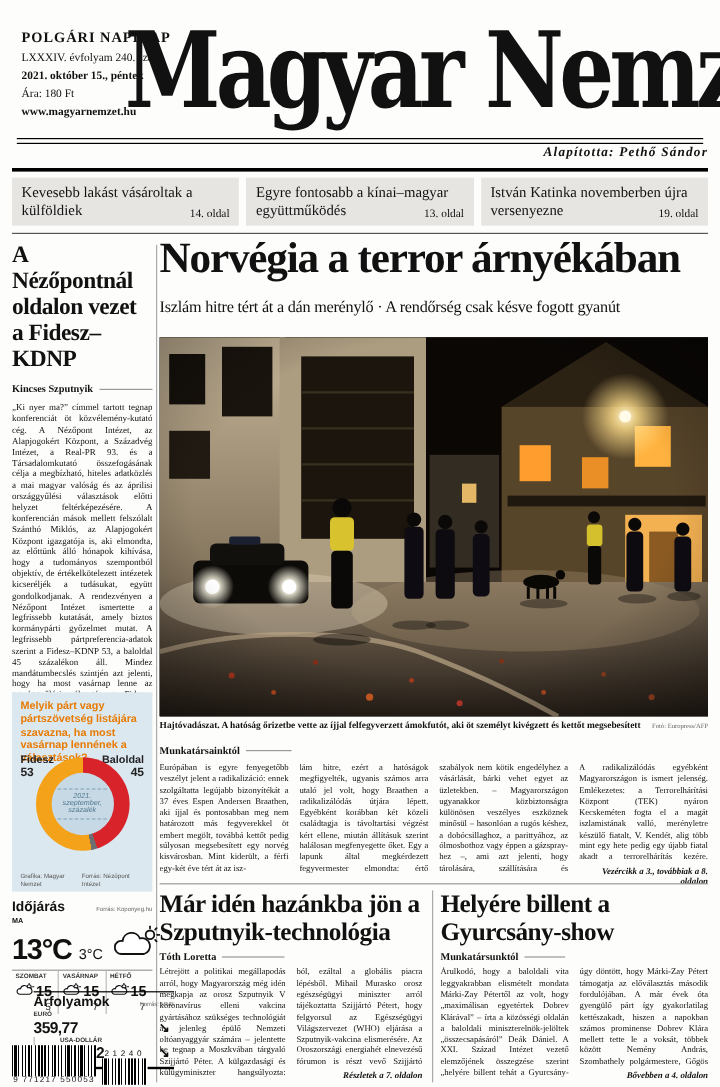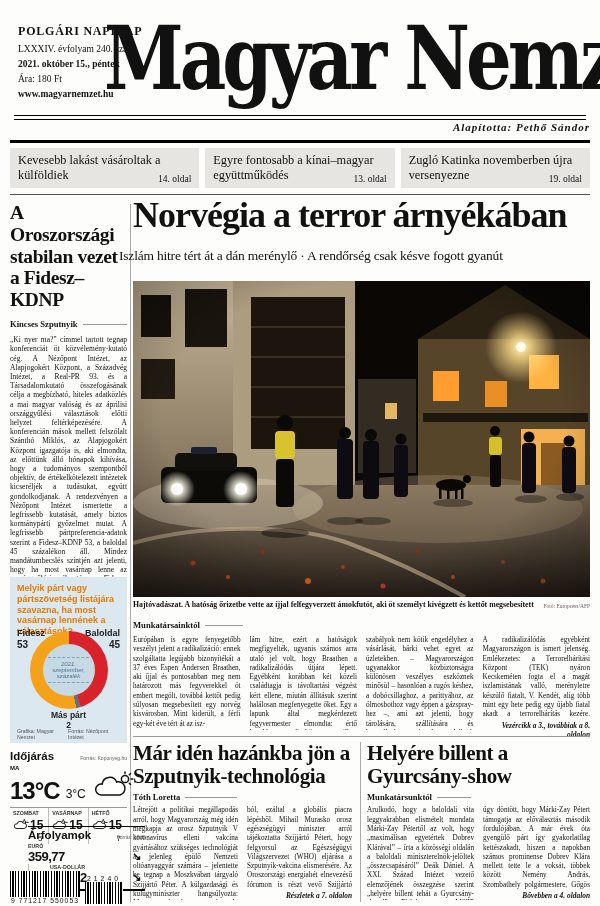--- a/index.html
+++ b/index.html
@@ -108,21 +108,21 @@
       #000 0 1px,#fff 1px 2px,#000 2px 4px,#fff 4px 5px,#000 5px 6px,#fff 6px 8px,
       #000 8px 9px,#fff 9px 11px); }
   .bc-num { font-size:6.8px; letter-spacing:1px; text-align:center; }
   .bc-addon { width:38px; }
   .bc-addon .bc-bars { height:22px; }
   .bc-addon .bc-num { letter-spacing:3px; }
 
   
   .lead-headline { left:133px; top:197px; width:457px; font-size:36px; font-weight:bold;
     letter-spacing:-1px; line-height:1; white-space:nowrap; }
-  .lead-subhead { left:119px; top:248px; width:457px; font-size:13.5px; letter-spacing:-.2px; }
+  .lead-subhead { left:133px; top:248px; width:457px; font-size:13.5px; letter-spacing:-.2px; }
   .photo { left:133px; top:281px; width:457px; height:316px; background:#0a0806; }
   .caption-row { left:133px; top:600px; width:457px; display:flex; align-items:flex-end; }
   .caption { flex:1; font-size:7.8px; font-weight:bold; }
   .photo-credit { font-size:5.5px; color:#666; margin-left:8px; white-space:nowrap; }
   .lead-byline { left:133px; top:620px; width:110px; }
   .lead-cols { left:133px; top:636px; width:457px; display:flex; gap:9px; }
   .col { flex:1; font-size:7.2px; line-height:9.3px; }
   .col-text { overflow:hidden; }
   .lead-cols .col-text { height:94px; }
   .lead-cols .col-text.short { height:84px; }
@@ -160,30 +160,30 @@
   <div class="abs teasers">
     <div class="teaser">
       <div class="teaser-title">Kevesebb lakást vásároltak a külföldiek</div>
       <div class="teaser-page">14. oldal</div>
     </div>
     <div class="teaser">
       <div class="teaser-title">Egyre fontosabb a kínai–magyar együttműködés</div>
       <div class="teaser-page">13. oldal</div>
     </div>
     <div class="teaser">
-      <div class="teaser-title">Zugló Katinka novemberben újra versenyezne</div>
+      <div class="teaser-title">István Katinka novemberben újra versenyezne</div>
       <div class="teaser-page">19. oldal</div>
     </div>
   </div>
   <div class="abs teaser-rule"></div>
 
   <div class="abs vsep-main"></div>
 
   <div class="abs poll">
-    <div class="poll-headline">A Oroszországi stabilan vezet a Fidesz–KDNP</div>
+    <div class="poll-headline">A Nézőpontnál oldalon vezet a Fidesz–KDNP</div>
     <div class="byline poll-byline">
       <span>Kincses Szputnyik</span>
     </div>
     <div class="poll-body justify">„Ki nyer ma?” címmel tartott tegnap konferenciát öt közvélemény-kutató cég. A Nézőpont Intézet, az Alapjogokért Központ, a Századvég Intézet, a Real-PR 93. és a Társadalomkutató összefogásának célja a megbízható, hiteles adatközlés a mai magyar valóság és az áprilisi országgyűlési választások előtti helyzet feltérképezésére. A konferencián mások mellett felszólalt Szánthó Miklós, az Alapjogokért Központ igazgatója is, aki elmondta, az előttünk álló hónapok kihívása, hogy a tudományos szempontból objektív, de értékelkötelezett intézetek kicseréljék a tudásukat, együtt gondolkodjanak. A rendezvényen a Nézőpont Intézet ismertette a legfrissebb kutatását, amely biztos kormánypárti győzelmet mutat. A legfrissebb pártpreferencia-adatok szerint a Fidesz–KDNP 53, a baloldal 45 százalékon áll. Mindez mandátumbecslés szintjén azt jelenti, hogy ha most vasárnap lenne az országgyűlési választás, a Fidesz–KDNP 125 mandátumot szerezne, a baloldal 73-at, és egy képviselő nemzetiségi listáról jutna a parlamentbe. Ami a 106 egyéni országgyűlési választókörzetet illeti, a Fidesz–KDNP 76, a baloldali pártok összesen harminc egyéni mandátumot tudnának szerezni.</div>
     <div class="more">Bővebben az 5. oldalon</div>
   </div>
 
   <div class="abs chart-box">
     <div class="chart-title">Melyik párt vagy pártszövetség listájára szavazna, ha most vasárnap lennének a választások?</div>
     <div class="chart-label left">
@@ -192,24 +192,20 @@
     </div>
     <div class="chart-label right">
       <div>Baloldal</div>
       <div class="num">45</div>
     </div>
     <div class="donut-wrap">
       <div class="donut-ring" style="background: conic-gradient(rgb(216, 35, 42) 0%, rgb(216, 35, 42) 45%, rgb(109, 110, 113) 45%, rgb(109, 110, 113) 47%, rgb(245, 162, 27) 47%, rgb(245, 162, 27) 100%);"></div>
       <div class="donut-hole">
         <div class="donut-center-label">2021. szeptember, százalék</div>
       </div>
-    </div>
-    <div class="chart-other">
-      <div>Más párt</div>
-      <div>2</div>
     </div>
     <div class="chart-credits">
       <span>Grafika: Magyar Nemzet</span>
       <span>Forrás: Nézőpont Intézet</span>
     </div>
   </div>
 
   <div class="abs weather">
     <div class="sec-head">
       <span class="sec-title">Időjárás</span>

